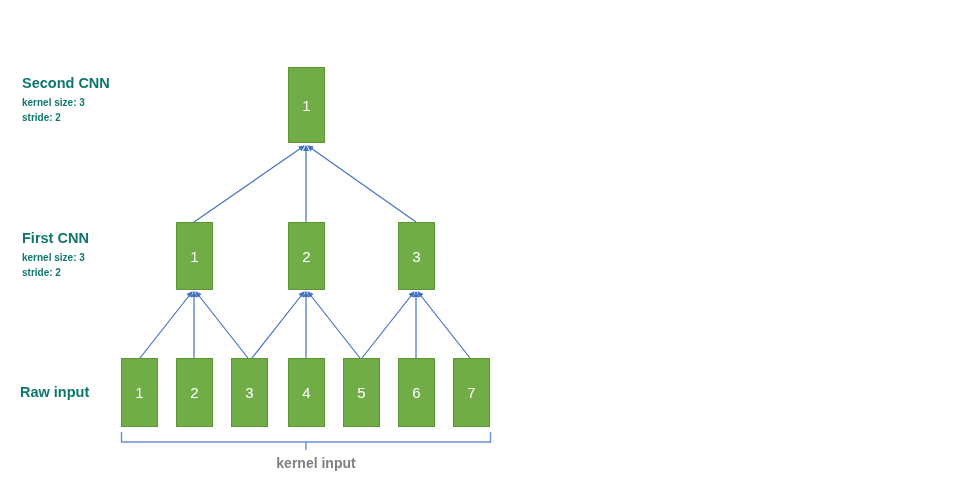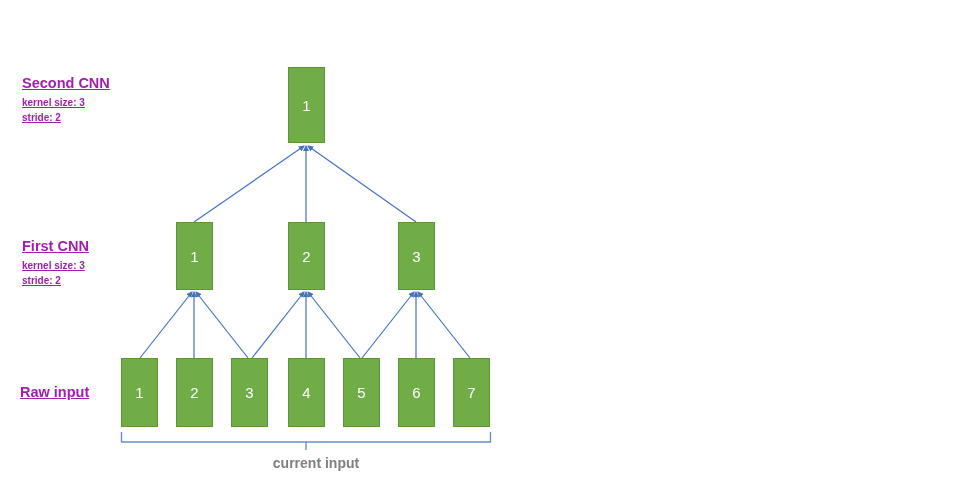--- a/index.html
+++ b/index.html
@@ -50,25 +50,24 @@
     font-weight: 400;
     line-height: 1;
     user-select: none;
   }
   .node span { pointer-events: none; }
 
   
   .caption {
     position: absolute;
     z-index: 3;
-    color: #a21caf;
+    color: #0f766e;
     font-weight: bold;
     line-height: 1.45;
     white-space: nowrap;
-    text-decoration: underline;
   }
   .caption .title {
     font-size: 14.5px;
     display: block;
     margin-bottom: 2px;
   }
   .caption .sub {
     font-size: 10px;
     display: block;
   }
@@ -128,21 +127,21 @@
   <div class="caption" style="left:22px; top:73px;">
     <span class="title">Second CNN</span>
     <span class="sub">kernel size: 3</span>
     <span class="sub">stride: 2</span>
   </div>
 
   <div class="node" style="left:288px; top:67px; width:37px; height:76px;">
     <span>1</span>
   </div>
 
-  <div class="caption" style="left:22px; top:228px;margin-top:8px;">
+  <div class="caption" style="left:22px; top:228px;">
     <span class="title">First CNN</span>
     <span class="sub">kernel size: 3</span>
     <span class="sub">stride: 2</span>
   </div>
 
   <div class="node" style="left:176px; top:222px; width:37px; height:68px;">
     <span>1</span>
   </div>
   <div class="node" style="left:288px; top:222px; width:37px; height:68px;">
     <span>2</span>
@@ -170,15 +169,15 @@
   <div class="node" style="left:343px; top:358px; width:37px; height:69px;">
     <span>5</span>
   </div>
   <div class="node" style="left:398px; top:358px; width:37px; height:69px;">
     <span>6</span>
   </div>
   <div class="node" style="left:453px; top:358px; width:37px; height:69px;">
     <span>7</span>
   </div>
 
-  <div class="bracket-label" style="left:246px; top:455px; width:140px;">current input</div>
+  <div class="bracket-label" style="left:246px; top:455px; width:140px;">kernel input</div>
 
 </div>
 
 </body></html>

